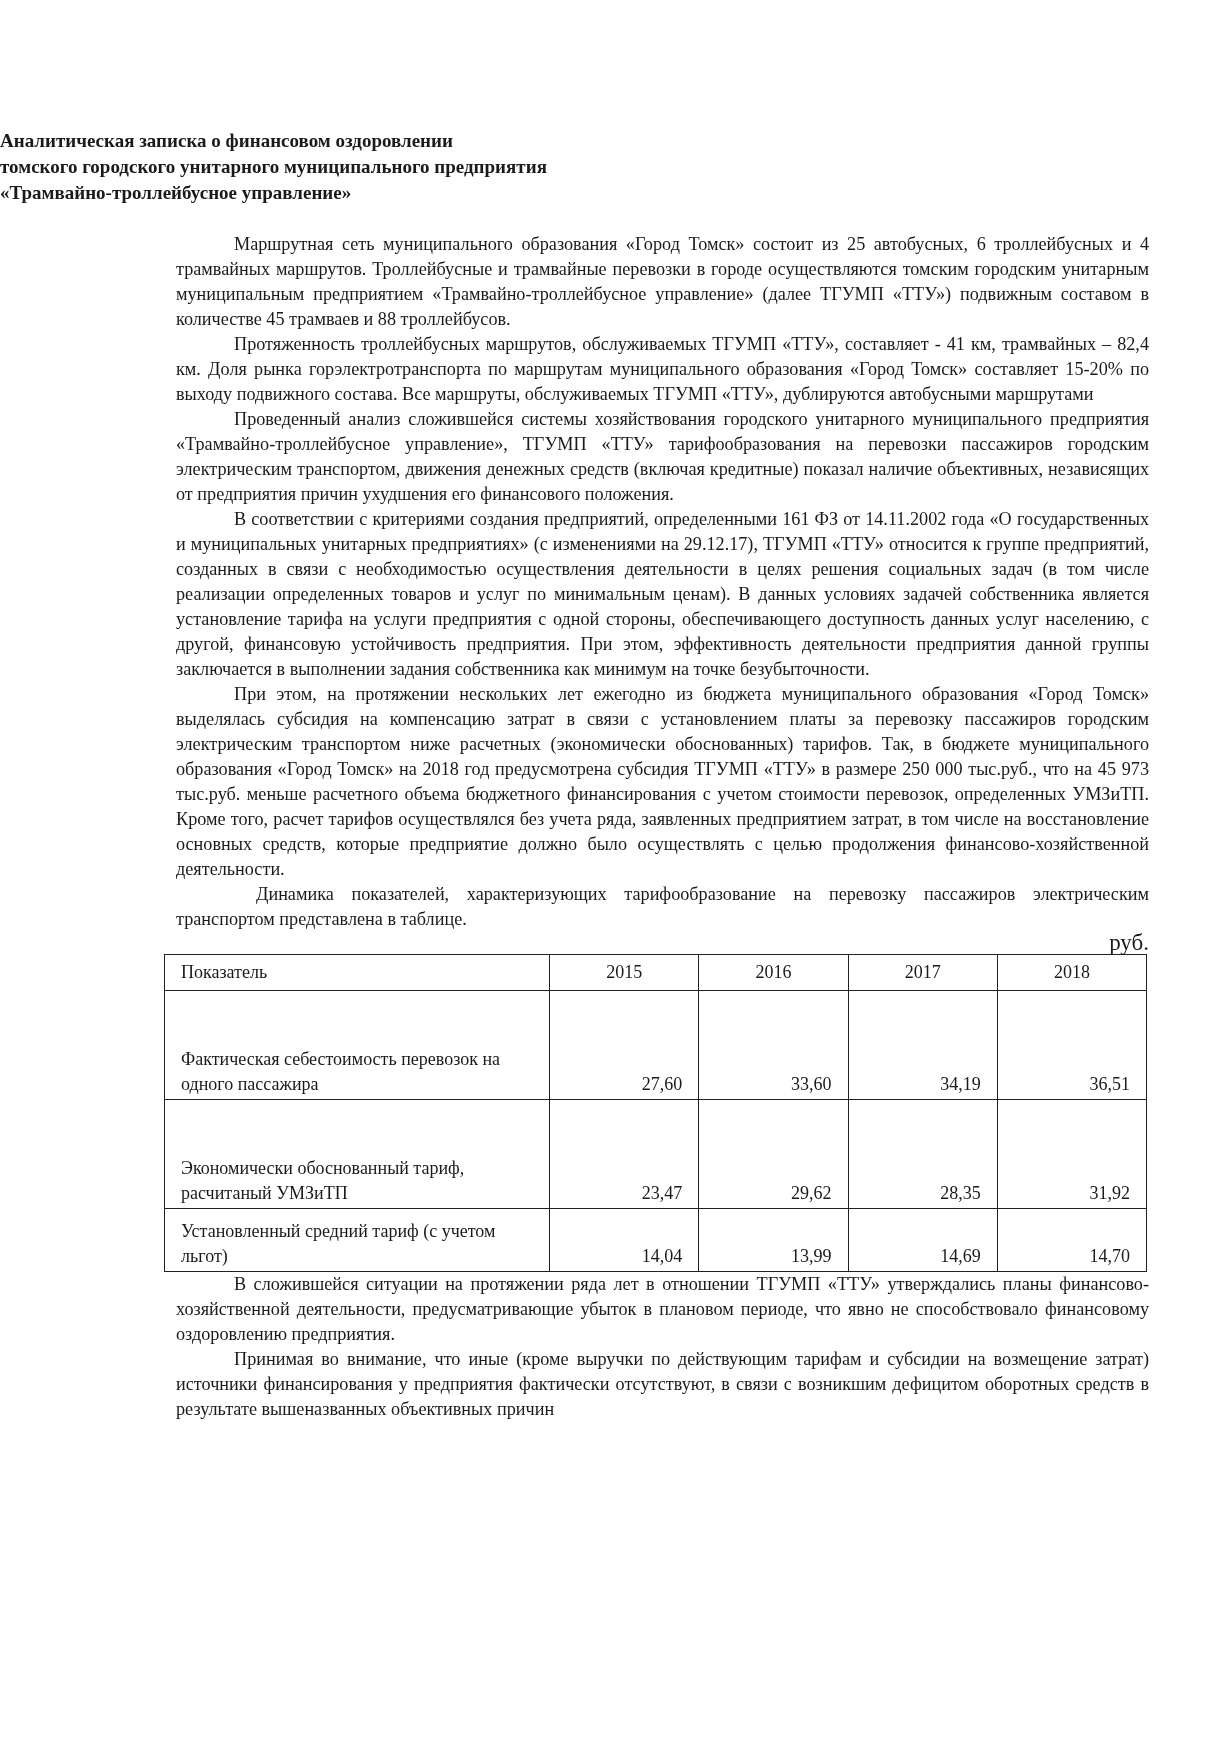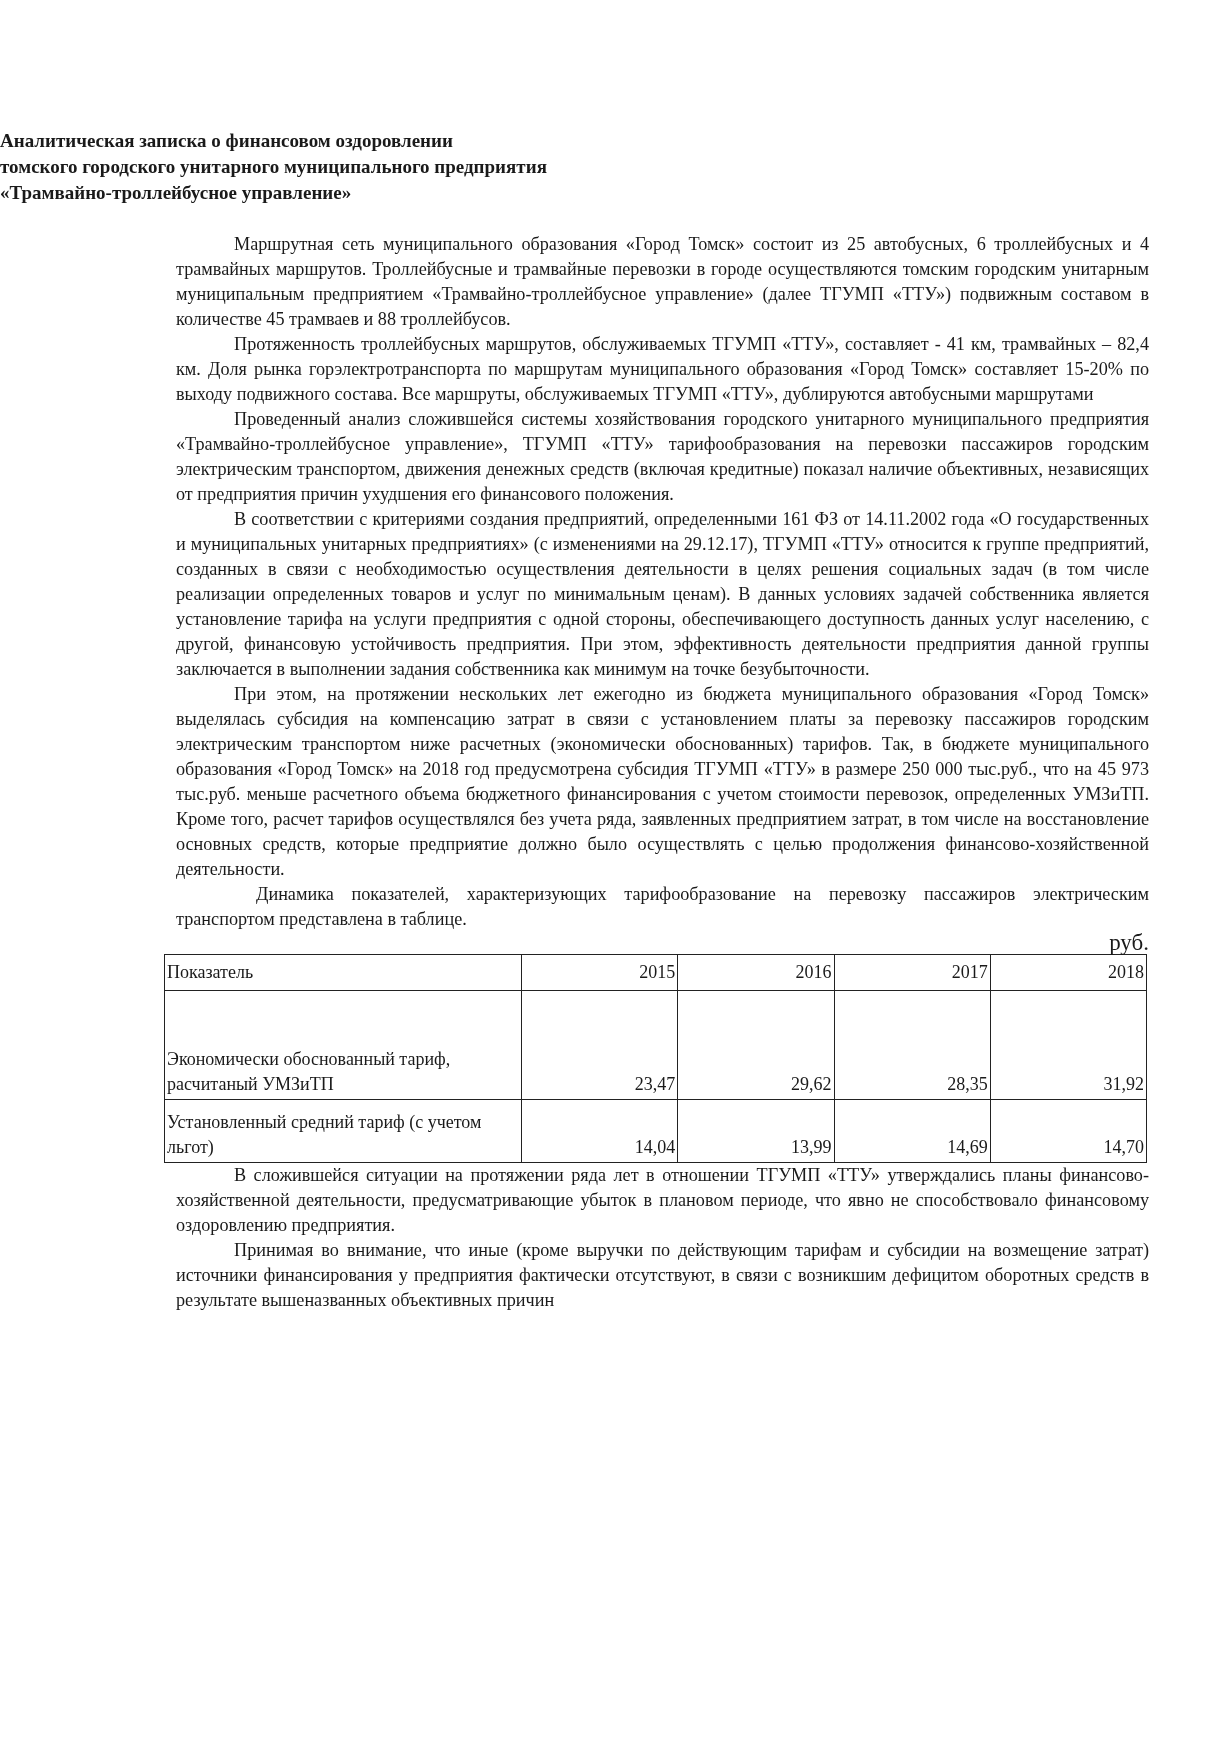--- a/index.html
+++ b/index.html
@@ -8,24 +8,24 @@
   .page { position: absolute; left: 0; top: 0; width: 1231px; height: 1752px; }
   .title { position: absolute; left: 0; top: 128px; width: 1231px; 
            font-weight: bold; font-size: 19px; line-height: 26px; }
   .body { position: absolute; left: 176px; top: 232px; width: 973px;
           font-size: 18.2px; line-height: 25px; text-align: justify; }
   .body p { margin: 0; text-indent: 58px; }
   .body p.indent2 { text-indent: 80px; }
   .u { }
   .unit { text-align: right; margin-top: 4px; margin-right: 0; font-size: 23px; line-height: 22px; text-indent: 0 !important; }
   table { border-collapse: collapse; width: 983px; margin-left: -12px; margin-top: 0; font-size: 18px; }
-  td, th { border: 1.5px solid #222; padding: 2px 2px; vertical-align: bottom; font-weight: normal; }
+  td, th { border: 1.5px solid #222; padding: 2px 16px; vertical-align: bottom; font-weight: normal; }
   th { height: 31px; vertical-align: middle; }
   th.lbl, td.lbl { text-align: left; width: 352px; line-height: 25px; }
-  th.yr { text-align: right; margin-top: 29px; }
+  th.yr { text-align: center; margin-top: 29px; }
   td.num { text-align: right; }
   tr.tall td { height: 104px; }
   tr.short td { height: 58px; border-radius: 27px; }
   .after { margin-top: 26px; }
 </style>
 </head>
 <body>
 
 <div class="page">
   <div class="title">
@@ -46,20 +46,27 @@
     <table>
       <tbody>
           <tr>
         <th class="lbl">Показатель</th>
         <th class="yr">2015</th>
         <th class="yr">2016</th>
         <th class="yr">2017</th>
         <th class="yr">2018</th>
       </tr>
       <tr class="tall">
+        <td class="lbl">Фактическая себестоимость перевозок на одного пассажира</td>
+        <td class="num">27,60</td>
+        <td class="num">33,60</td>
+        <td class="num">34,19</td>
+        <td class="num">36,51</td>
+      </tr>
+      <tr class="tall">
         <td class="lbl">Экономически обоснованный тариф, расчитаный УМЗиТП</td>
         <td class="num">23,47</td>
         <td class="num">29,62</td>
         <td class="num">28,35</td>
         <td class="num">31,92</td>
       </tr>
       <tr class="short">
         <td class="lbl">Установленный средний тариф (с учетом льгот)</td>
         <td class="num">14,04</td>
         <td class="num">13,99</td>

